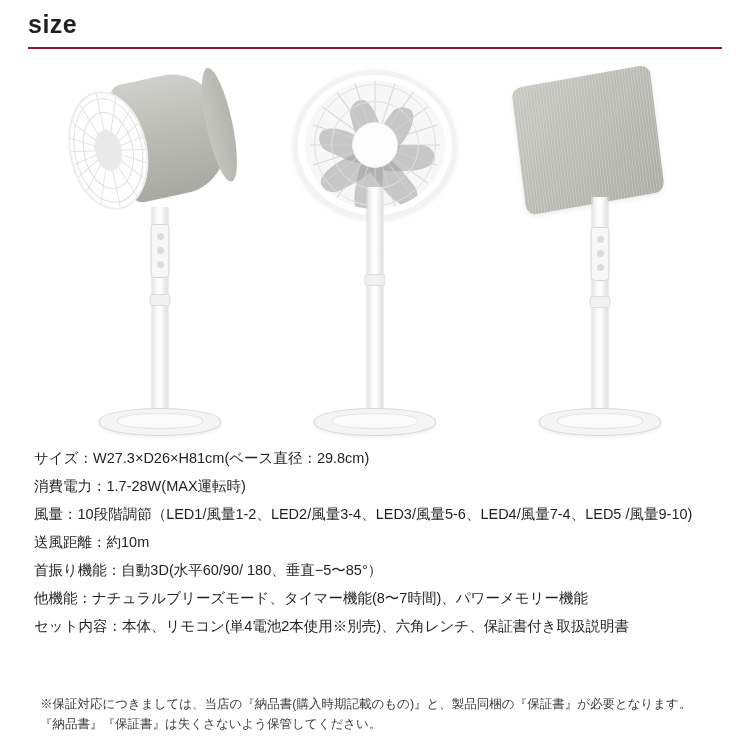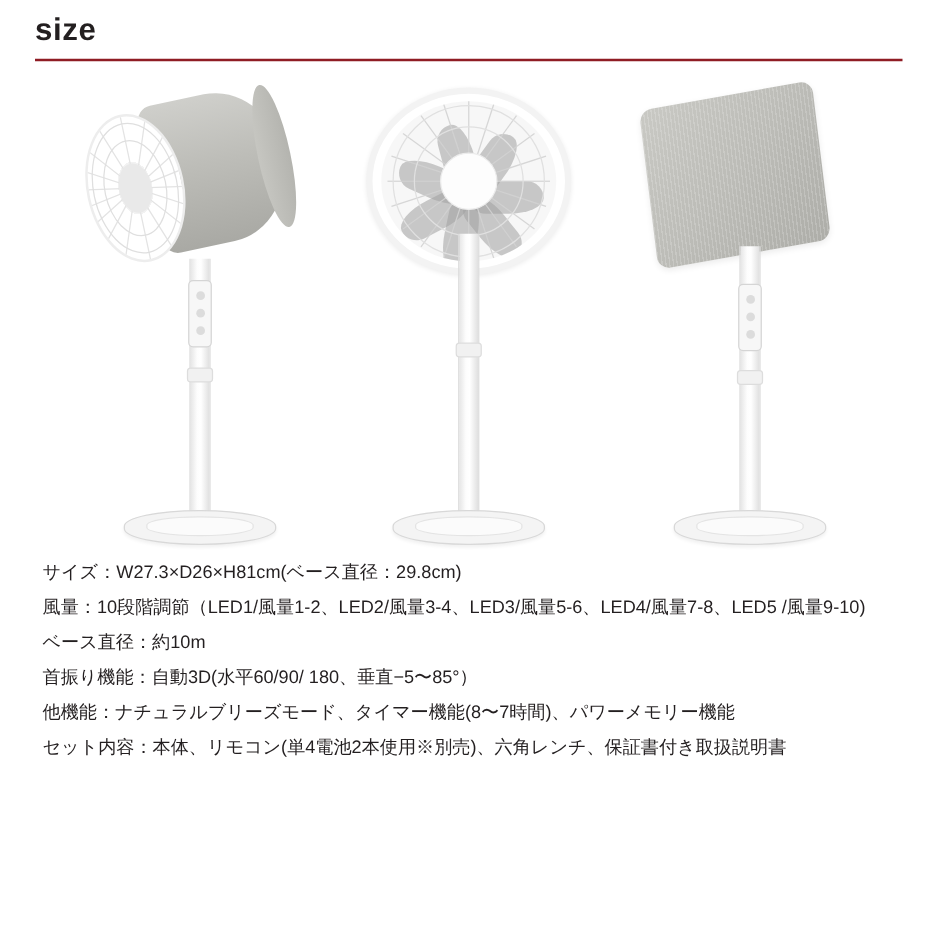--- a/index.html
+++ b/index.html
@@ -394,21 +394,26 @@
       <div class="pole-joint" style="bottom:128px;"></div>
       <div class="base">
         <div class="base-inner"></div>
       </div>
     </div>
 
   </div>
 
   <div class="specs">
     <div class="spec-line">サイズ：W27.3×D26×H81cm(ベース直径：29.8cm)</div>
-    <div class="spec-line">風量：10段階調節（LED1/風量1-2、LED2/風量3-4、LED3/風量5-6、LED4/風量7-8、LED5 /風量9-10)</div>
-    <div class="spec-line">ベース直径：約10m</div>
+    <div class="spec-line">消費電力：1.7-28W(MAX運転時)</div>
+    <div class="spec-line">風量：10段階調節（LED1/風量1-2、LED2/風量3-4、LED3/風量5-6、LED4/風量7-4、LED5 /風量9-10)</div>
+    <div class="spec-line">送風距離：約10m</div>
     <div class="spec-line">首振り機能：自動3D(水平60/90/ 180、垂直−5〜85°）</div>
     <div class="spec-line">他機能：ナチュラルブリーズモード、タイマー機能(8〜7時間)、パワーメモリー機能</div>
     <div class="spec-line">セット内容：本体、リモコン(単4電池2本使用※別売)、六角レンチ、保証書付き取扱説明書</div>
   </div>
 
+  <div class="notes">
+    <div class="note-line">※保証対応につきましては、当店の『納品書(購入時期記載のもの)』と、製品同梱の『保証書』が必要となります。</div>
+    <div class="note-line">『納品書』『保証書』は失くさないよう保管してください。</div>
+  </div>
 
 </div>
 
 </body></html>

